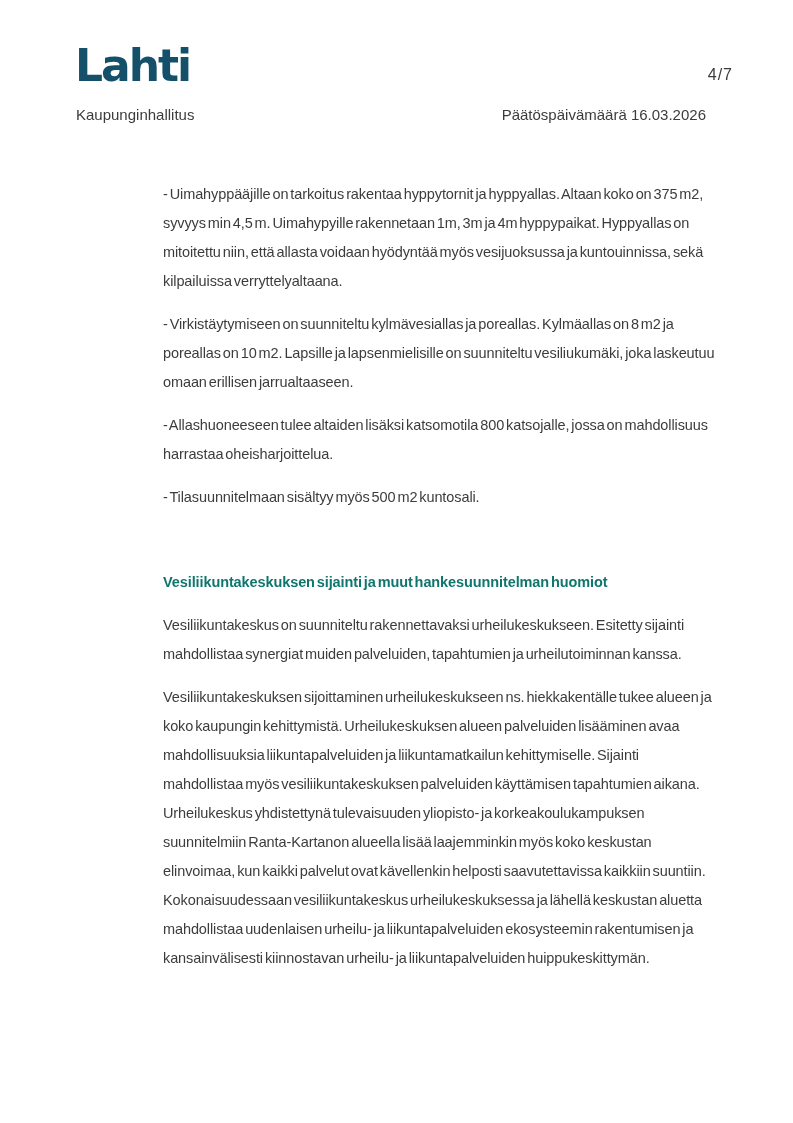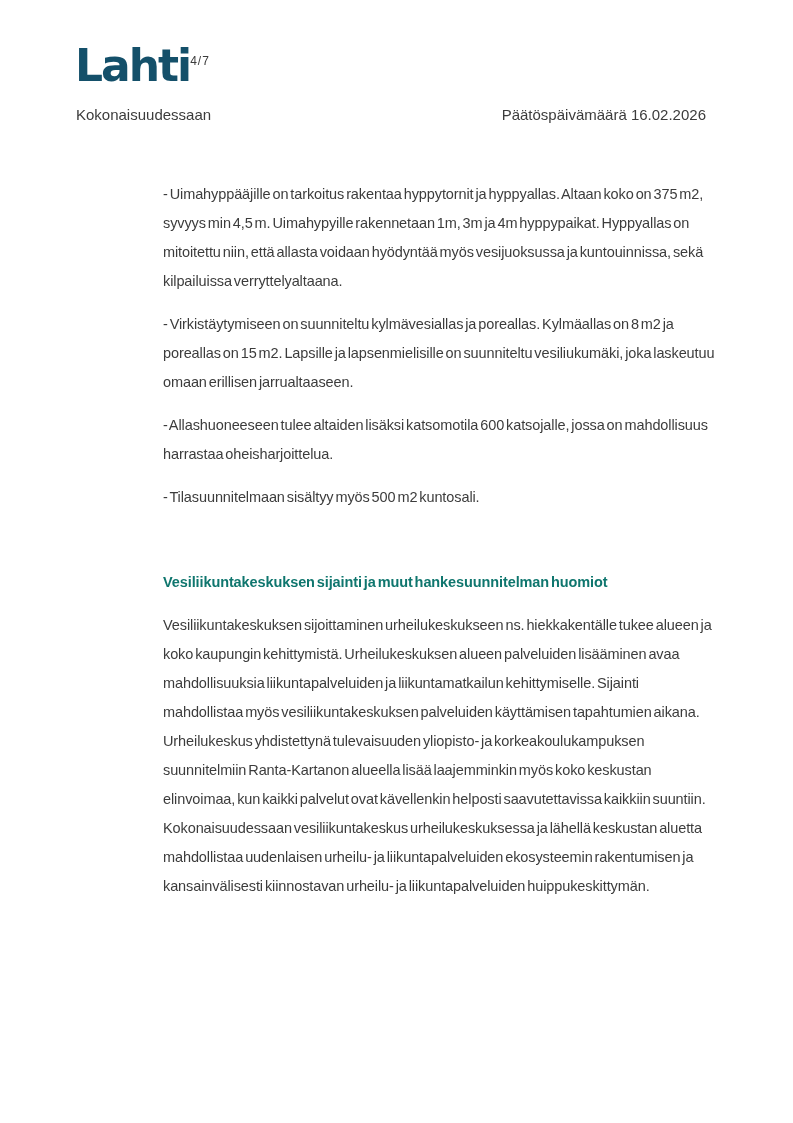--- a/index.html
+++ b/index.html
@@ -16,34 +16,35 @@
     color: #3c3c3c;
     overflow: hidden;
   }
   
   .header {
     position: absolute;
     top: 42px;
     left: 75px;
     right: 60px;
     display: flex;
+    justify-content: space-between;
     align-items: flex-start;
   }
   .logo {
     font-family: "DejaVu Sans", sans-serif;
     font-weight: bold;
     font-size: 44px;
     line-height: 48px;
     letter-spacing: -2px;
     color: #14506a;
     user-select: none;
   }
   .page-number {
-    margin-top: 12px;
-    font-size: 12px;
+    margin-top: 24px;
+    font-size: 16px;
     color: #3c3c3c;
     letter-spacing: 1px;
   }
   .subheader {
     position: absolute;
     top: 106px;
     left: 76px;
     right: 87px;
     display: flex;
     justify-content: space-between;
@@ -77,28 +78,29 @@
 <body>
 
 <div class="page">
 
   <div class="header">
     <div class="logo">Lahti</div>
     <div class="page-number">4/7</div>
   </div>
 
   <div class="subheader">
-    <div>Kokonaisuudessaan</div>
-    <div>Päätöspäivämäärä 16.02.2026</div>
+    <div>Kaupunginhallitus</div>
+    <div>Päätöspäivämäärä 16.03.2026</div>
   </div>
 
   <div class="content">
     <p>- Uimahyppääjille on tarkoitus rakentaa hyppytornit ja hyppyallas. Altaan koko on 375 m2, syvyys min 4,5 m. Uimahypyille rakennetaan 1m, 3m ja 4m hyppypaikat. Hyppyallas on mitoitettu niin, että allasta voidaan hyödyntää myös vesijuoksussa ja kuntouinnissa, sekä kilpailuissa verryttelyaltaana.</p>
-    <p>- Virkistäytymiseen on suunniteltu kylmävesiallas ja poreallas. Kylmäallas on 8 m2 ja poreallas on 15 m2. Lapsille ja lapsenmielisille on suunniteltu vesiliukumäki, joka laskeutuu omaan erillisen jarrualtaaseen.</p>
-    <p>- Allashuoneeseen tulee altaiden lisäksi katsomotila 600 katsojalle, jossa on mahdollisuus harrastaa oheisharjoittelua.</p>
+    <p>- Virkistäytymiseen on suunniteltu kylmävesiallas ja poreallas. Kylmäallas on 8 m2 ja poreallas on 10 m2. Lapsille ja lapsenmielisille on suunniteltu vesiliukumäki, joka laskeutuu omaan erillisen jarrualtaaseen.</p>
+    <p>- Allashuoneeseen tulee altaiden lisäksi katsomotila 800 katsojalle, jossa on mahdollisuus harrastaa oheisharjoittelua.</p>
     <p>- Tilasuunnitelmaan sisältyy myös 500 m2 kuntosali.</p>
 
     <h2>Vesiliikuntakeskuksen sijainti ja muut hankesuunnitelman huomiot</h2>
 
+    <p>Vesiliikuntakeskus on suunniteltu rakennettavaksi urheilukeskukseen. Esitetty sijainti mahdollistaa synergiat muiden palveluiden, tapahtumien ja urheilutoiminnan kanssa.</p>
     <p>Vesiliikuntakeskuksen sijoittaminen urheilukeskukseen ns. hiekkakentälle tukee alueen ja koko kaupungin kehittymistä. Urheilukeskuksen alueen palveluiden lisääminen avaa mahdollisuuksia liikuntapalveluiden ja liikuntamatkailun kehittymiselle. Sijainti mahdollistaa myös vesiliikuntakeskuksen palveluiden käyttämisen tapahtumien aikana. Urheilukeskus yhdistettynä tulevaisuuden yliopisto- ja korkeakoulukampuksen suunnitelmiin Ranta-Kartanon alueella lisää laajemminkin myös koko keskustan elinvoimaa, kun kaikki palvelut ovat kävellenkin helposti saavutettavissa kaikkiin suuntiin. Kokonaisuudessaan vesiliikuntakeskus urheilukeskuksessa ja lähellä keskustan aluetta mahdollistaa uudenlaisen urheilu- ja liikuntapalveluiden ekosysteemin rakentumisen ja kansainvälisesti kiinnostavan urheilu- ja liikuntapalveluiden huippukeskittymän.</p>
   </div>
 
 </div>
 
 </body></html>

